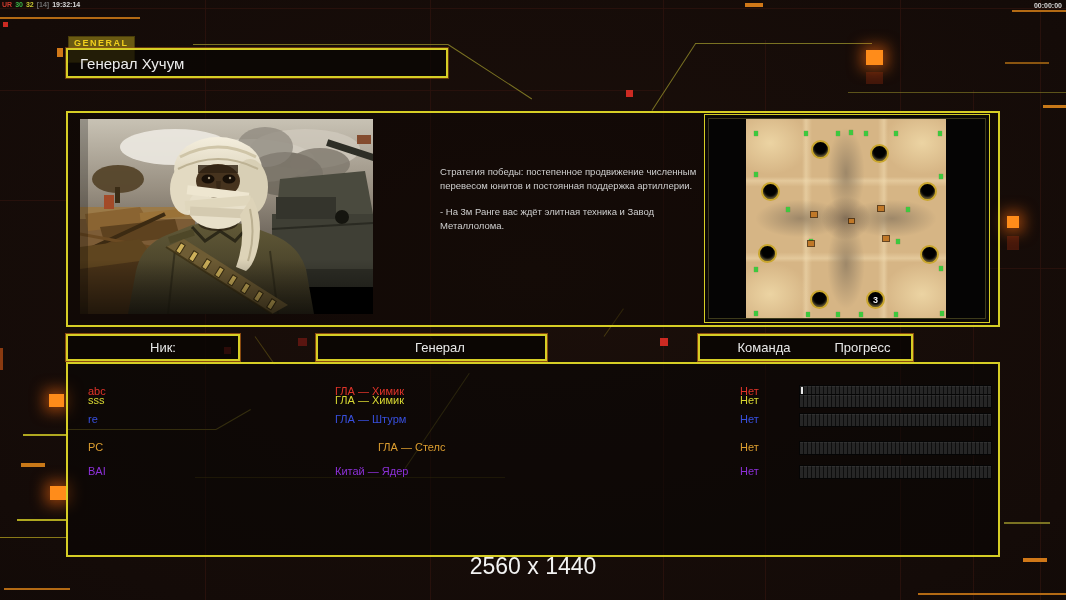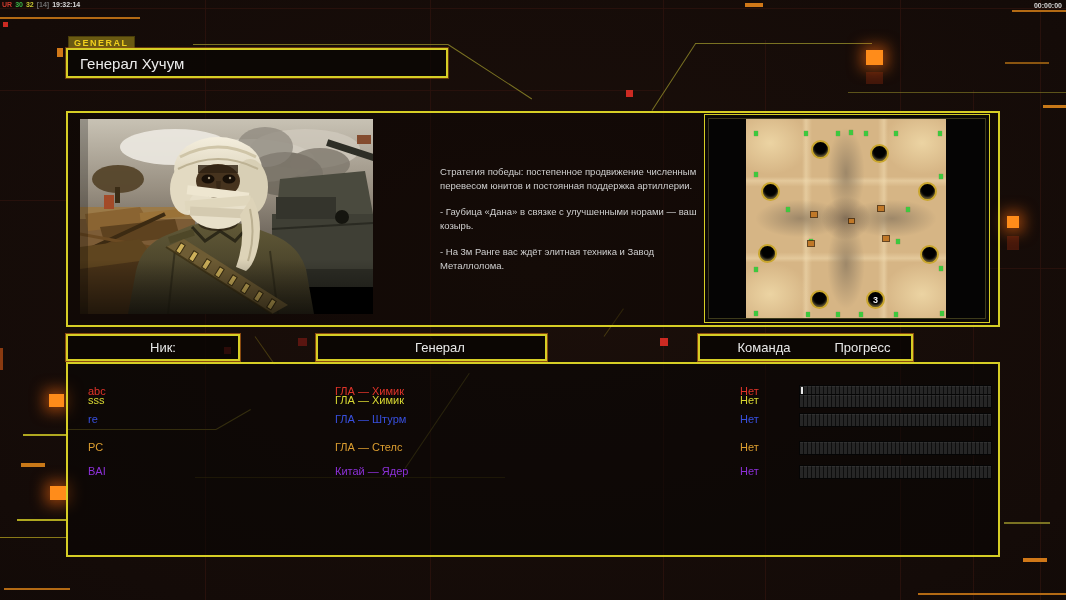--- a/index.html
+++ b/index.html
@@ -8,21 +8,21 @@
     font-family:"Liberation Sans",sans-serif;
     background:radial-gradient(1200px 700px at 50% 45%, #1b0f0a 0%, #140b08 55%, #0d0705 100%);
   }
   .abs{position:absolute;}
   
   .hud-stats{left:2px;top:1px;font-size:7px;letter-spacing:0;font-weight:bold;}
   .hud-stats span{margin-right:3px;}
   .hud-timer{right:4px;top:2px;font-size:7px;color:#d8d8d8;font-weight:bold;}
   
   .general-tag{
-    left:68px;top:36px;height:11px;padding:1px 5px 0 5px;
+    left:68px;top:36px;height:11px;padding:1px 5px 13px 5px;
     background:#6a5a12;border:1px solid #4a3e0a;
     color:#f2cf1d;font-size:9px;font-weight:bold;letter-spacing:1.5px;line-height:11px;
   }
   .title-box{
     left:66px;top:48px;width:366px;height:26px;
     border:2px solid #d6ce25;box-shadow:0 0 0 1px rgba(154,84,16,.6);
     background:rgba(8,5,3,.72);
     color:#ececec;font-size:15px;display:flex;align-items:center;padding-left:12px;
   }
   
@@ -255,21 +255,20 @@
         <rect x="110" y="89" width="58" height="9" fill="#d4cab0" transform="rotate(3 138 93)"></rect>
         <path d="M172 78 Q184 100 178 128 Q174 146 166 152 L156 148 Q166 120 160 96 Z" fill="#ddd3b8"></path>
         <path d="M170 90 Q176 116 168 142" stroke="#b3a888" stroke-width="2" fill="none" opacity=".8"></path>
         <rect x="0" y="140" width="293" height="55" fill="url(#fade)"></rect>
         <rect x="0" y="0" width="8" height="195" fill="#000" opacity=".25"></rect>
       </svg>
     </div>
 
     <div class="abs briefing">
       <p>Стратегия победы: постепенное продвижение численным перевесом юнитов и постоянная поддержка артиллерии.</p>
-      <p>- Гаубица «Дана» в связке с улучшенными норами — ваш козырь.</p>
       <p>- На 3м Ранге вас ждёт элитная техника и Завод Металлолома.</p>
     </div>
 
     <div class="abs map-box">
       <div class="map-img">
 
         <div class="mp" style="left:65px;top:21px;"></div>
         <div class="mp" style="left:124px;top:25px;"></div>
         <div class="mp" style="left:15px;top:63px;"></div>
         <div class="mp" style="left:172px;top:63px;"></div>
@@ -338,26 +337,27 @@
       <div class="pbar"></div>
     </div>
     <div class="prow" style="top:49px;">
       <span class="nick" style="color: rgb(56, 80, 224);">re</span>
       <span class="gen" style="color: rgb(56, 80, 224);">ГЛА — Штурм</span>
       <span class="team" style="color: rgb(56, 80, 224);">Нет</span>
       <div class="pbar"></div>
     </div>
     <div class="prow" style="top:77px;">
       <span class="nick" style="color: rgb(220, 158, 48);">PC</span>
-      <span class="gen" style="color: rgb(220, 158, 48);">ГЛА — Стелс</span>
+      <span class="gen" style="color: rgb(220, 158, 48); margin-left: 43px;">ГЛА — Стелс</span>
       <span class="team" style="color: rgb(220, 158, 48);">Нет</span>
       <div class="pbar"></div>
     </div>
     <div class="prow" style="top:101px;">
       <span class="nick" style="color: rgb(140, 48, 216);">BAI</span>
       <span class="gen" style="color: rgb(140, 48, 216);">Китай — Ядер</span>
       <span class="team" style="color: rgb(140, 48, 216);">Нет</span>
       <div class="pbar"></div>
     </div>
   </div>
 
+  <div class="abs res-text">2560 x 1440</div>
 
 </div>
 
 </body></html>

